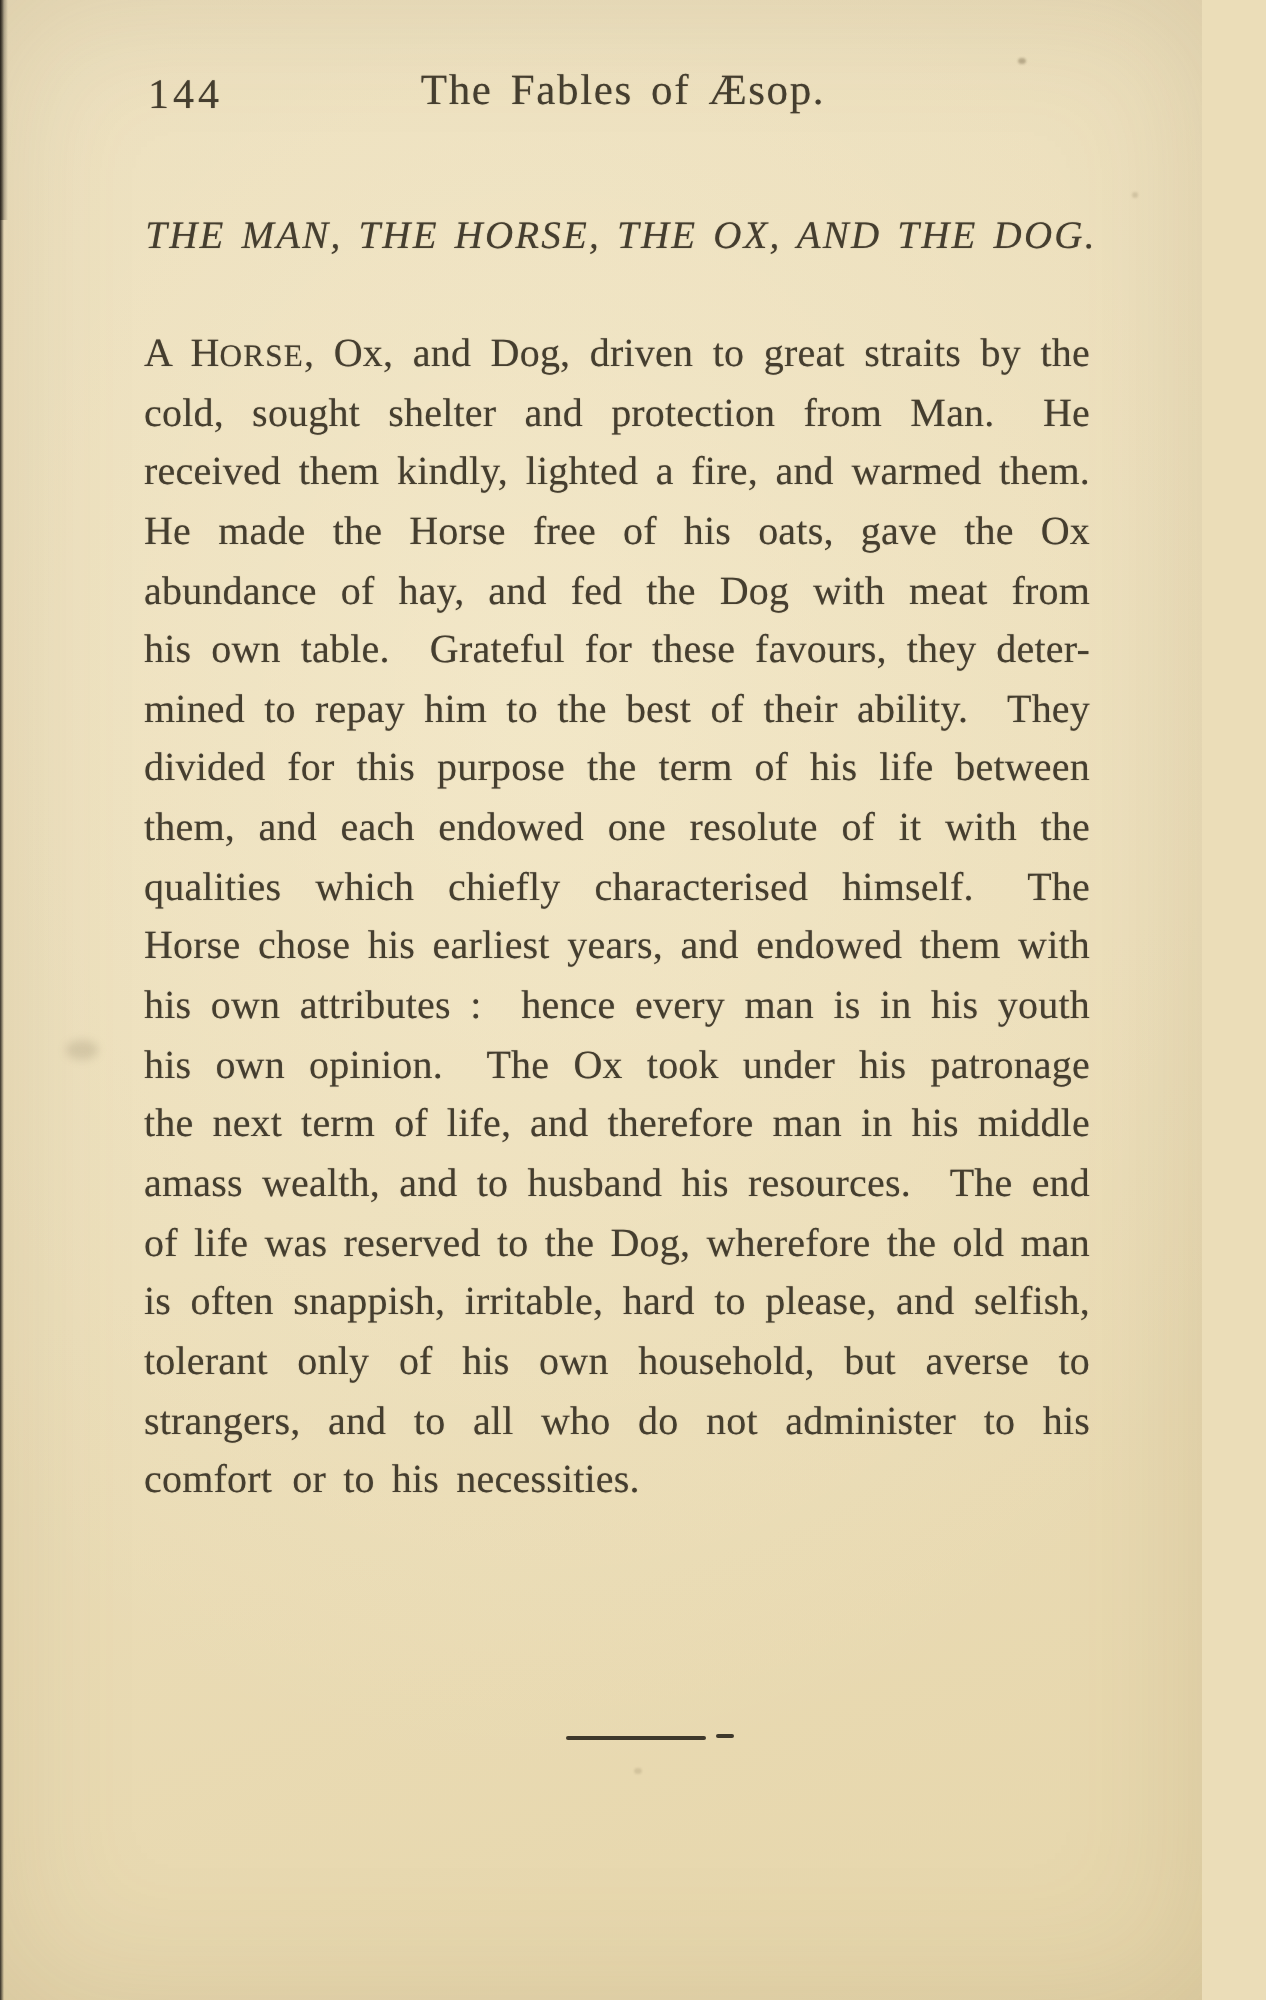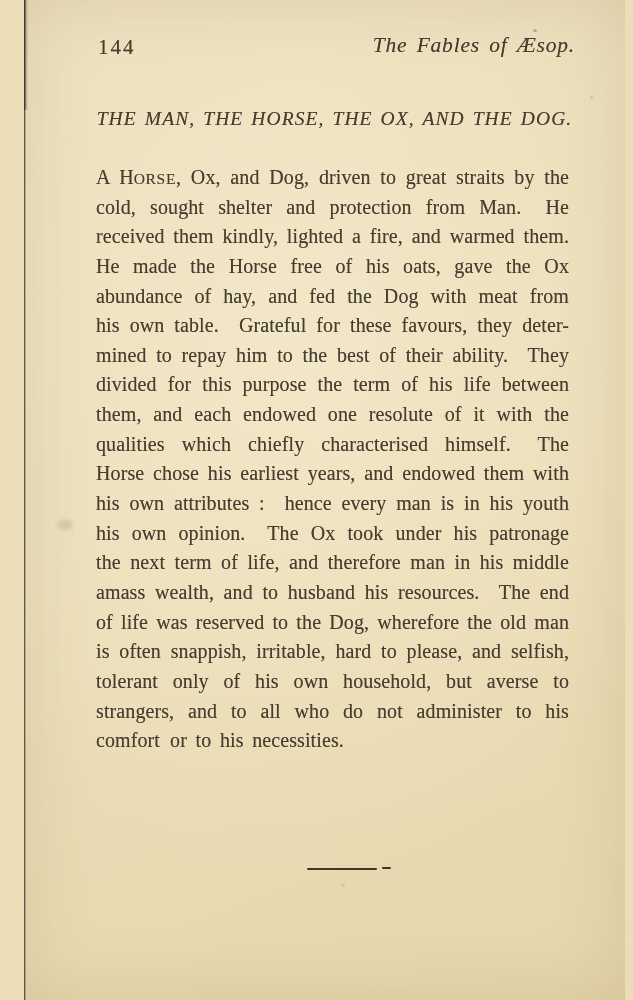--- a/index.html
+++ b/index.html
@@ -13,21 +13,20 @@
     position: relative;
     width: 601px;
     height: 1000px;
     background:
       radial-gradient(ellipse 120% 90% at 45% 35%, rgba(255,248,225,0.35), rgba(0,0,0,0) 60%),
       linear-gradient(160deg, #ecdfbd 0%, #ebddb8 55%, #e6d6ab 100%);
     overflow: hidden;
     font-family: "Liberation Serif", "DejaVu Serif", serif;
     color: var(--ink);
     box-shadow: inset 0 0 70px rgba(125, 98, 58, 0.16);
-    margin-left: 24px;
   }
 
   
   .scan-edge {
     position: absolute; left: 0; top: 0; bottom: 0; width: 2px;
     background: linear-gradient(to right, rgba(28,24,18,0.88), rgba(28,24,18,0));
   }
   .scan-edge-top {
     position: absolute; left: 0; top: 0; width: 4px; height: 110px;
     background: linear-gradient(to right, rgba(28,24,18,0.55), rgba(28,24,18,0));
@@ -41,22 +40,21 @@
   }
   .page-number {
     position: absolute; left: 2px; top: 2px;
     font-size: 21px;
     letter-spacing: 2px;
     color: var(--ink);
     text-shadow: 0 0 0.5px rgba(69,62,47,0.55);
   }
   .running-title {
     display: block;
-    text-align: right;
-    font-style: italic;
+    text-align: center;
     font-size: 21.5px;
     letter-spacing: 0.8px;
     word-spacing: 3px;
     color: var(--ink);
     text-shadow: 0 0 0.5px rgba(69,62,47,0.55);
   }
 
   
   .fable-title {
     position: absolute;

